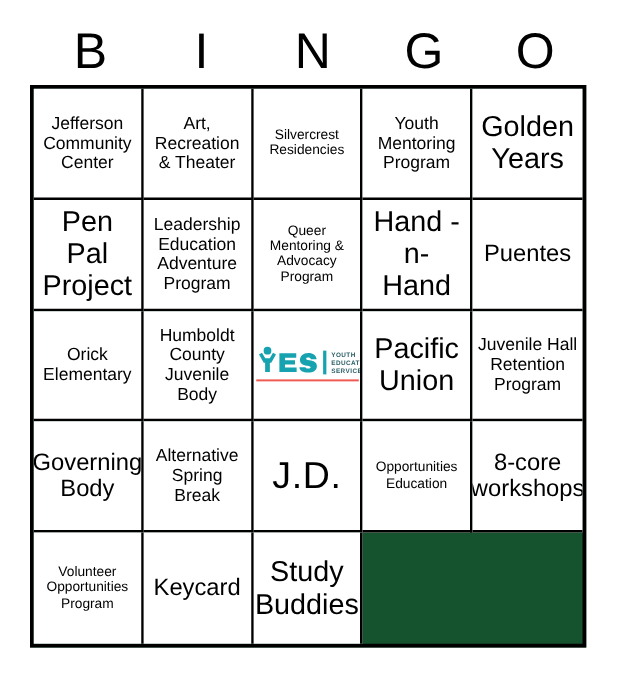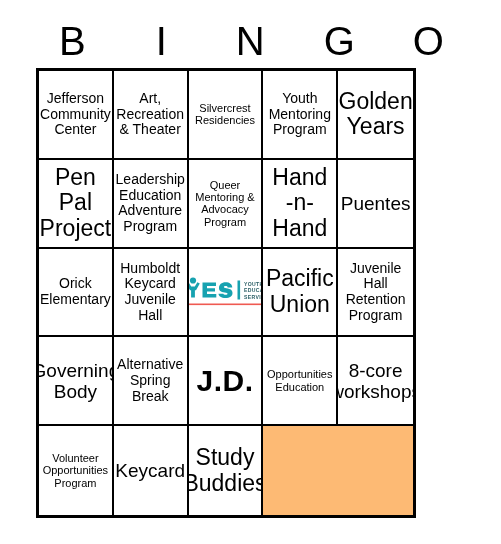--- a/index.html
+++ b/index.html
@@ -43,30 +43,30 @@
     font-weight: 400;
     line-height: 1;
     letter-spacing: 0.5px;
     color: #000000;
     user-select: none;
   }
 
   
   .grid {
     position: absolute;
-    left: 36px;
+    left: 24px;
     top: 68px;
-    width: 380px;
+    width: 445px;
     height: 450px;
     border: 3px solid #000000;
     box-sizing: border-box;
     display: grid;
     grid-template-columns: repeat(5, 1fr);
     grid-template-rows: repeat(5, 1fr);
-    background: #fdba74;
+    background: #14532d;
   }
 
   .cell {
     position: relative;
     border-right: 2px solid #000000;
     border-bottom: 2px solid #000000;
     box-sizing: border-box;
     display: flex;
     align-items: center;
     justify-content: center;
@@ -84,21 +84,21 @@
     line-height: 1.12;
     word-wrap: break-word;
     color: #000000;
   }
 
   
   .t-xl   { font-size: 23px; }
   .t-md   { font-size: 19px; }
   .t-sm   { font-size: 14px; }
   .t-xs   { font-size: 11px; }
-  .t-huge { font-size: 30px; letter-spacing: 0.5px; font-weight: bold; }
+  .t-huge { font-size: 30px; letter-spacing: 0.5px; }
 
   
   .logo-cell { padding: 0; }
   .yes-logo {
     width: 86px;
     height: 40px;
     position: relative;
     display: block;
   }
   .yes-logo svg { display: block; }
@@ -144,21 +144,21 @@
       <div class="cell">
         <span class="cell-text t-xl">Hand -n- Hand</span>
       </div>
       <div class="cell">
         <span class="cell-text t-md">Puentes</span>
       </div>
       <div class="cell">
         <span class="cell-text t-sm">Orick Elementary</span>
       </div>
       <div class="cell">
-        <span class="cell-text t-sm">Humboldt Keycard Juvenile Hall</span>
+        <span class="cell-text t-sm">Humboldt County Juvenile Body</span>
       </div>
       <div class="cell logo-cell">
         <div class="yes-logo">
           <svg width="86" height="40" viewBox="0 0 86 40" xmlns="http://www.w3.org/2000/svg">
             <circle cx="11" cy="8.5" r="3.1" fill="#17a2b0"></circle>
             <path d="M4.2 11.5 L6.6 10.2 L9.2 14.6 L12.8 14.6 L15.4 10.2 L17.8 11.5 L14.0 18.2 L12.9 18.2 L12.9 25.5 L9.1 25.5 L9.1 18.2 L8.0 18.2 Z" fill="#17a2b0"></path>
             <path d="M20.5 10.6 L34.0 10.6 L34.0 14.1 L25.0 14.1 L25.0 16.2 L33.0 16.2 L33.0 19.6 L25.0 19.6 L25.0 22.0 L34.3 22.0 L34.3 25.5 L20.5 25.5 Z" fill="#17a2b0"></path>
             <path d="M36.5 21.7 L41.3 21.7 C41.5 22.4 42.3 22.8 43.6 22.8 C44.8 22.8 45.5 22.4 45.5 21.8 C45.5 21.1 44.8 20.9 42.7 20.5 C38.6 19.8 37.0 18.6 37.0 15.9 C37.0 12.7 39.6 10.3 43.6 10.3 C47.6 10.3 50.1 12.3 50.3 15.4 L45.7 15.4 C45.5 14.5 44.8 14.0 43.7 14.0 C42.6 14.0 41.9 14.4 41.9 15.0 C41.9 15.6 42.6 15.9 44.4 16.2 C48.7 16.9 50.5 18.1 50.5 20.9 C50.5 24.2 47.7 26.0 43.5 26.0 C39.3 26.0 36.7 24.3 36.5 21.7 Z" fill="#17a2b0"></path>
             <rect x="55.5" y="8.5" width="2.6" height="19" fill="#17a2b0"></rect>
             <text x="62" y="13.8" font-family="Liberation Sans, sans-serif" font-size="5.1" font-weight="bold" letter-spacing="0.35" fill="#2b5f66">YOUTH</text>

